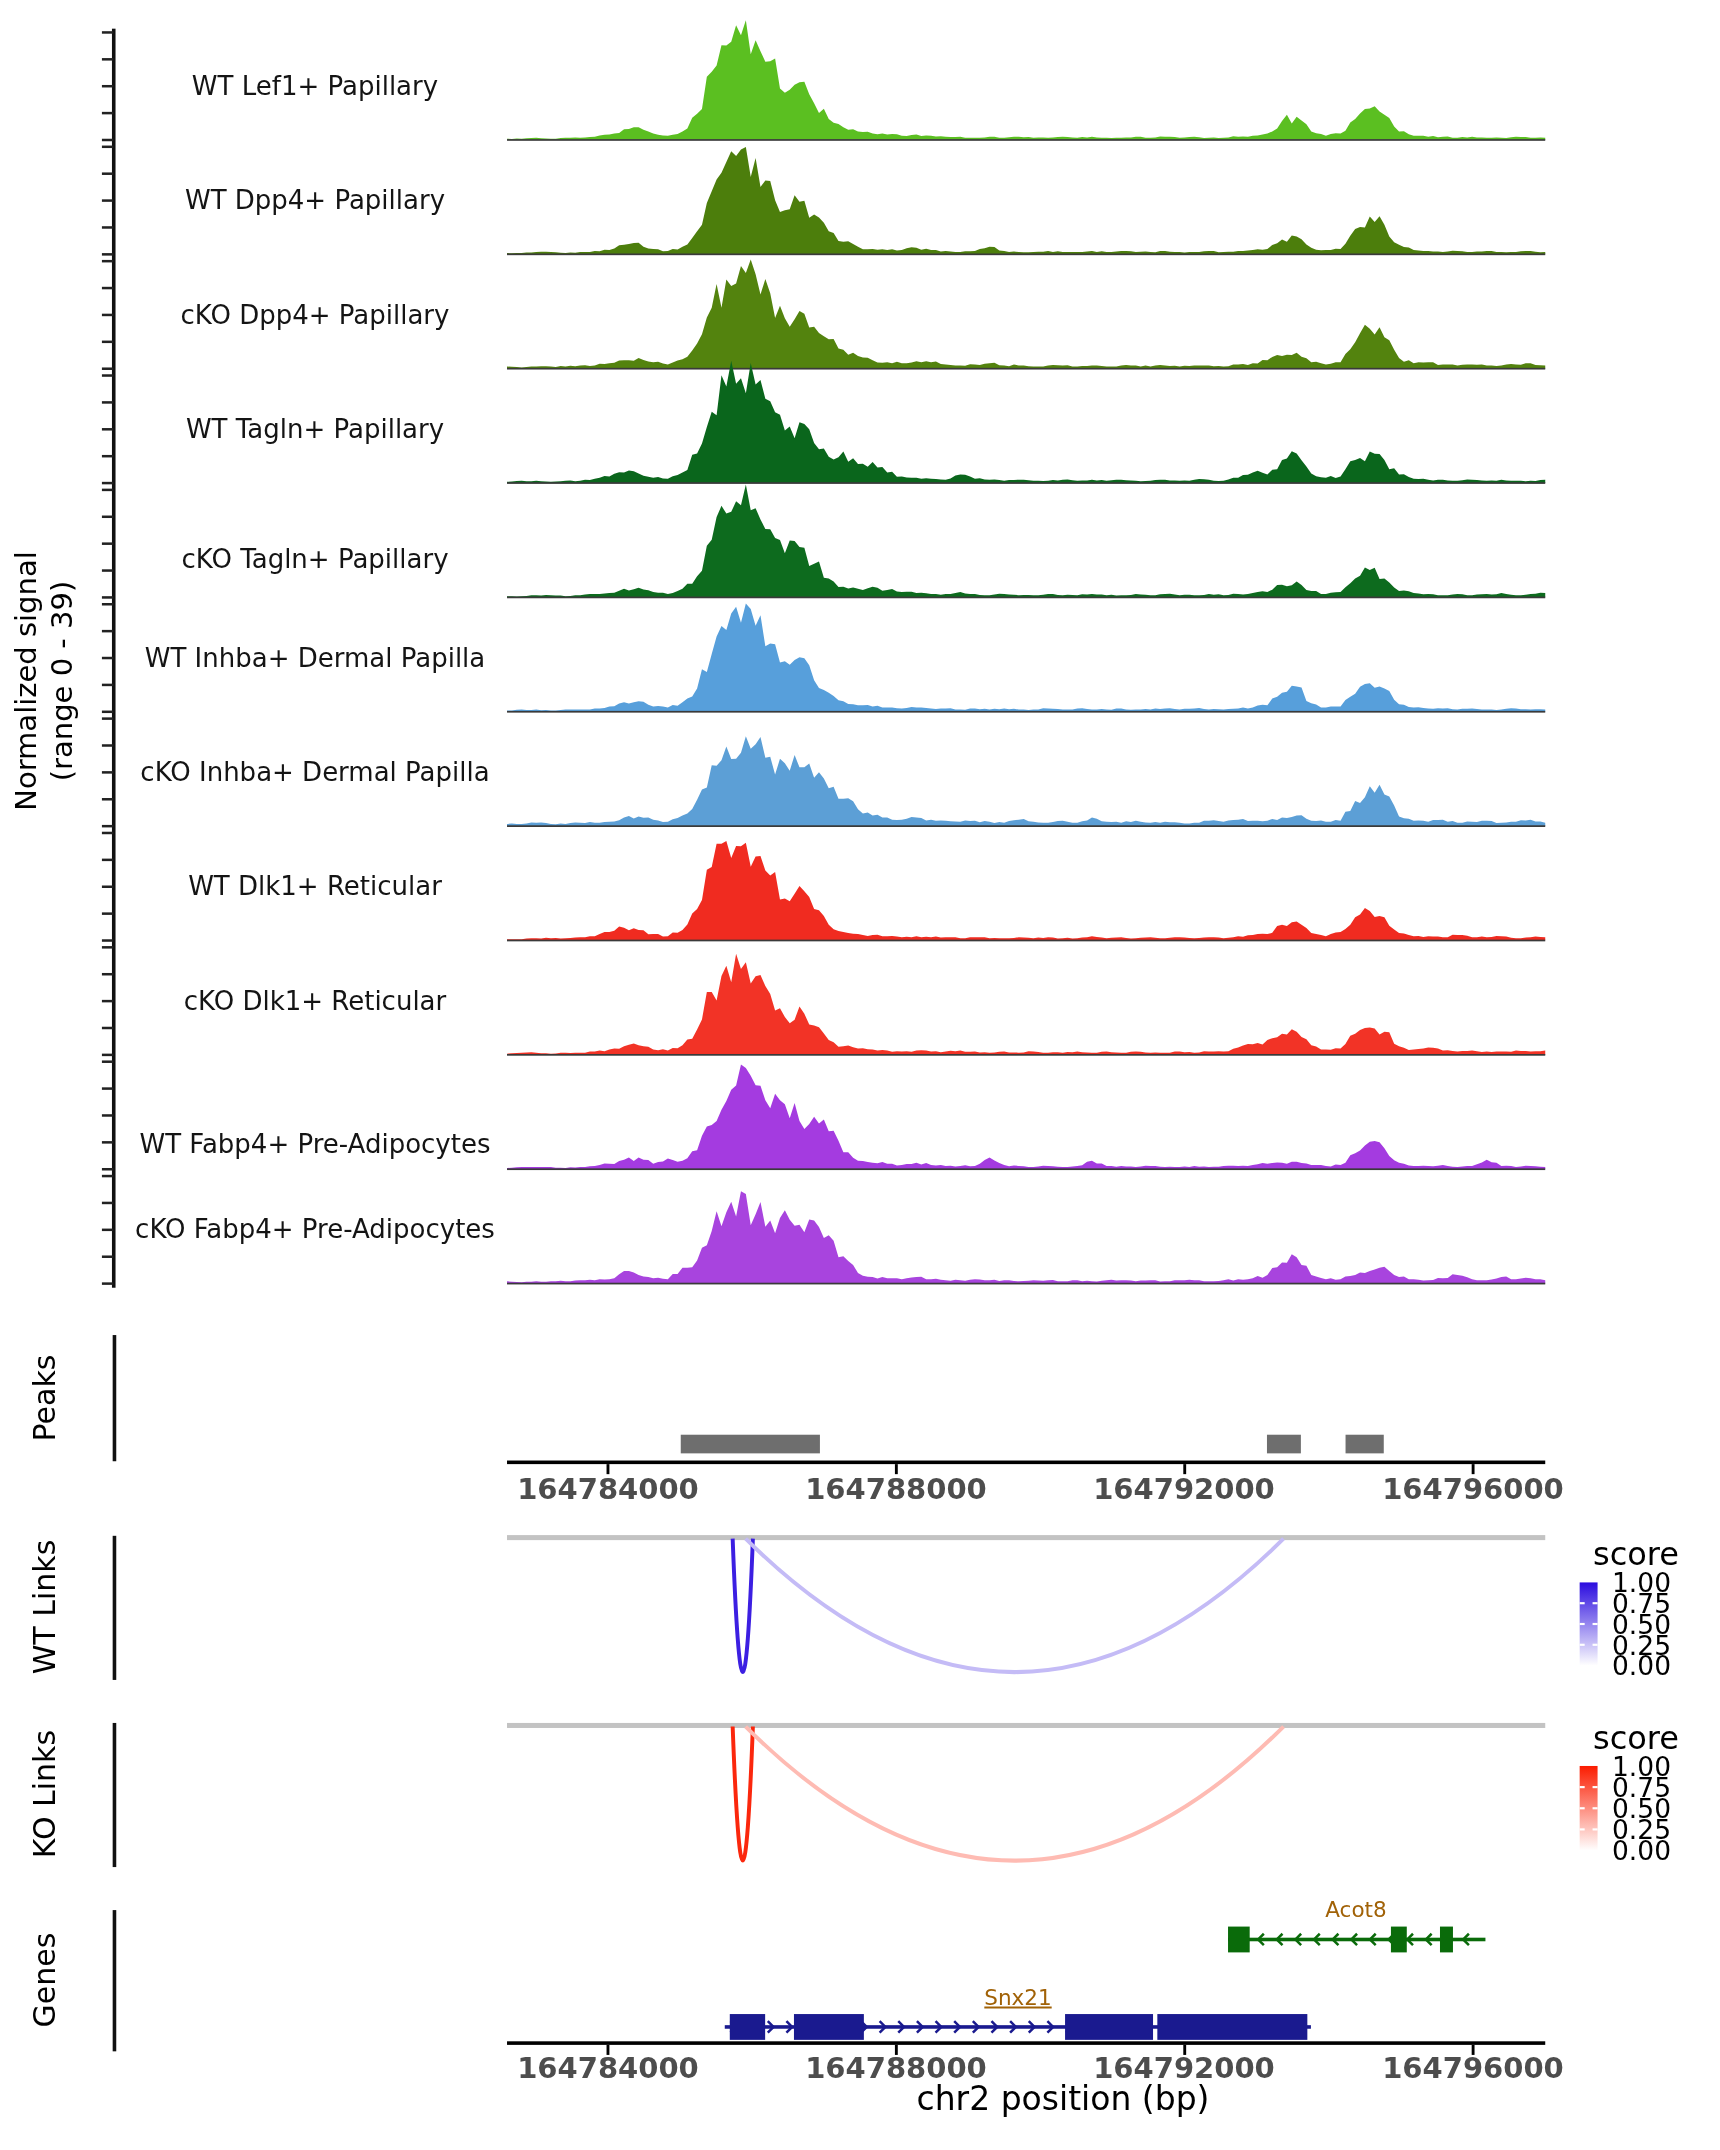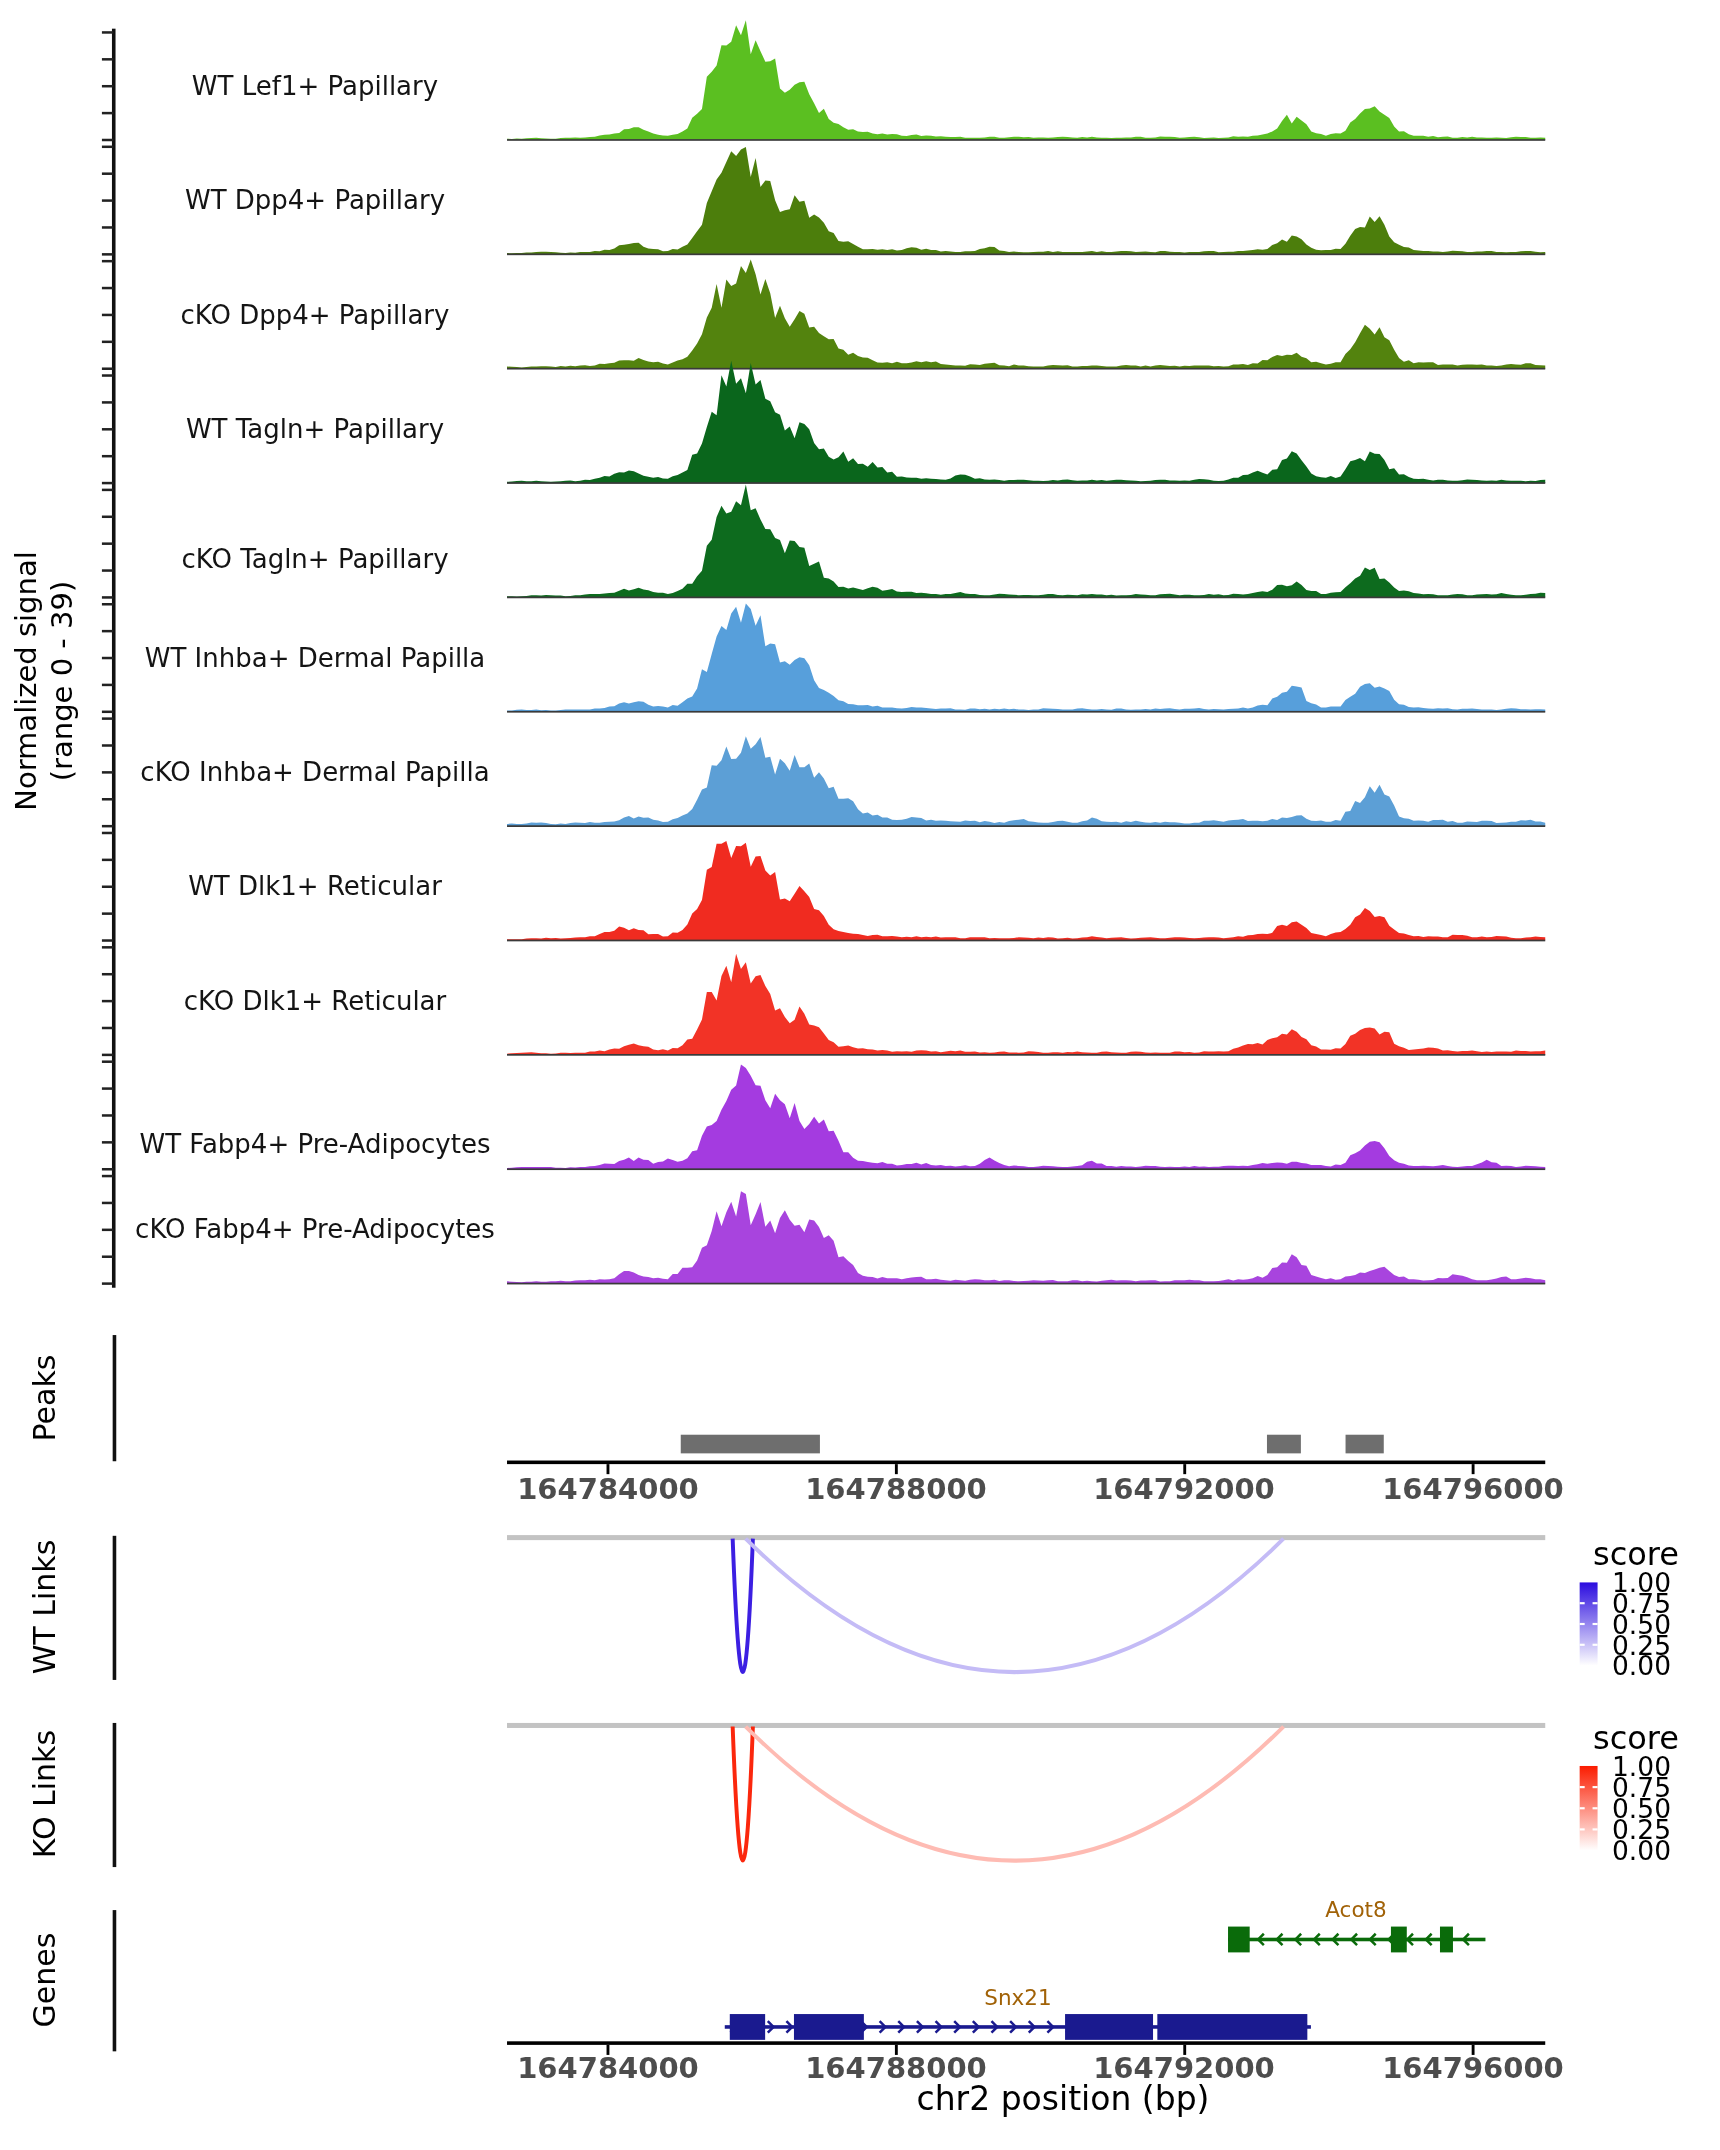--- a/index.html
+++ b/index.html
@@ -242,15 +242,15 @@
     <div class="legend-tick" style="left: 1612px; top: 1603px;">0.75</div>
     <div class="legend-tick" style="left: 1612px; top: 1624px;">0.50</div>
     <div class="legend-tick" style="left: 1612px; top: 1645px;">0.25</div>
     <div class="legend-tick" style="left: 1612px; top: 1665px;">0.00</div>
     <div class="legend-tick" style="left: 1612px; top: 1766px;">1.00</div>
     <div class="legend-tick" style="left: 1612px; top: 1787px;">0.75</div>
     <div class="legend-tick" style="left: 1612px; top: 1808px;">0.50</div>
     <div class="legend-tick" style="left: 1612px; top: 1829px;">0.25</div>
     <div class="legend-tick" style="left: 1612px; top: 1850px;">0.00</div>
     <div class="lbl gene-label" style="left: 1356px; top: 1909px;">Acot8</div>
-    <div class="lbl gene-label" style="left: 1018px; top: 1997px;">Snx21</div>
+    <div class="lbl gene-label" style="left: 1018px; top: 1997px; text-decoration: underline;">Snx21</div>
   </div>
 
 
 </body></html>

